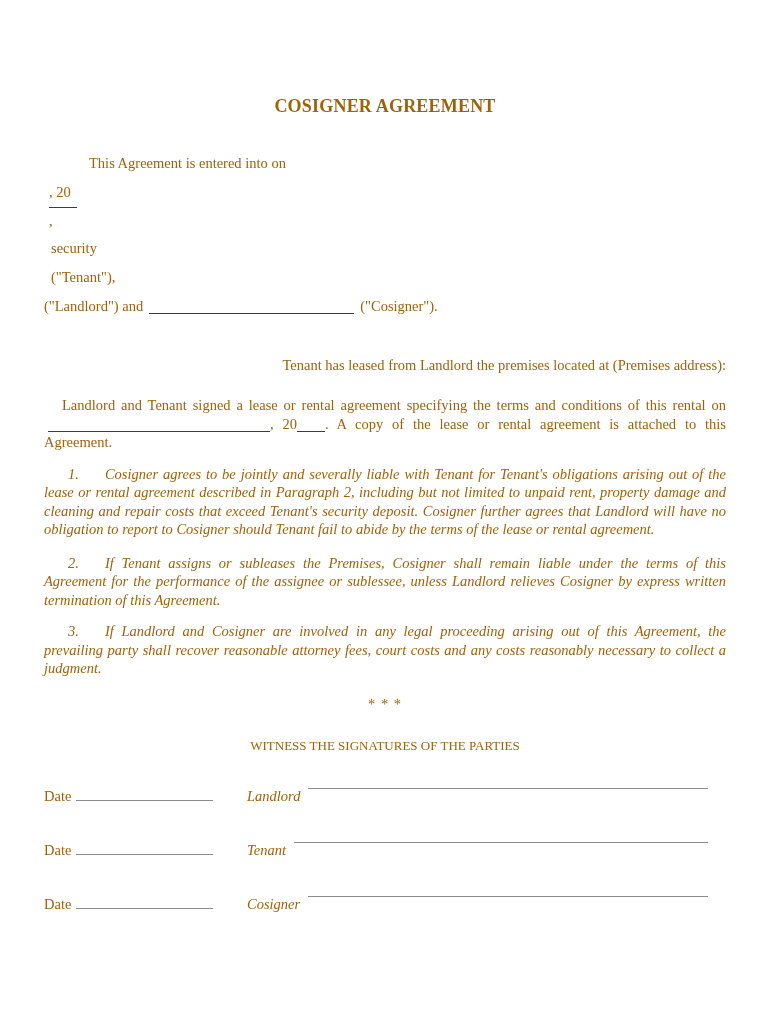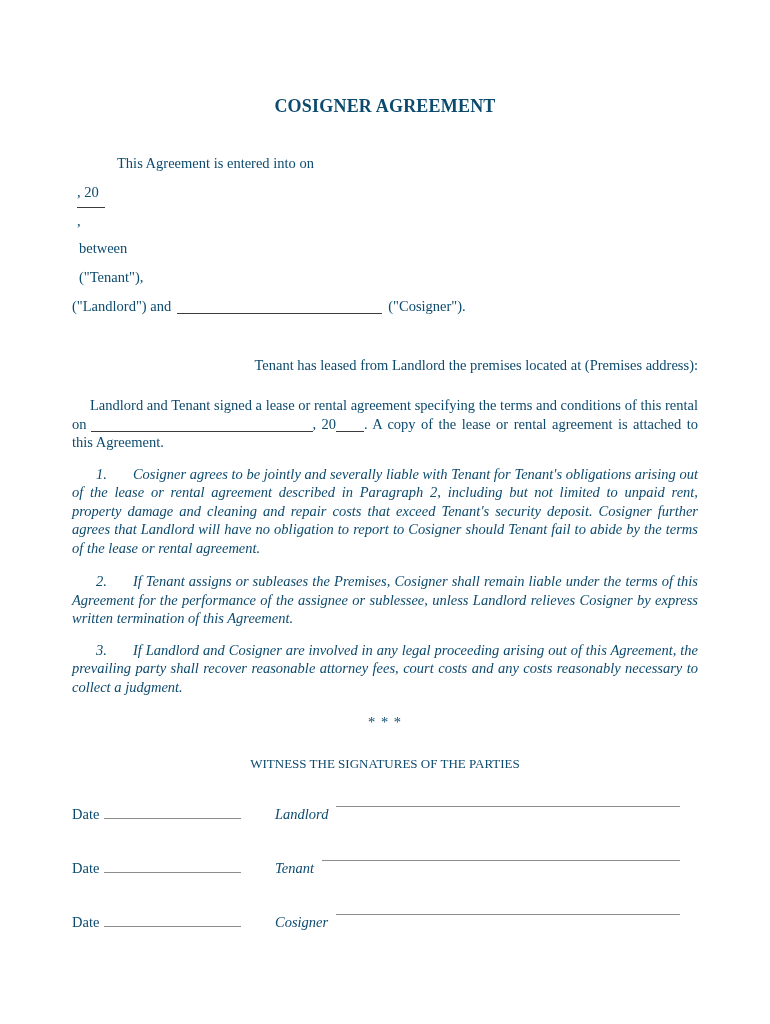--- a/index.html
+++ b/index.html
@@ -3,25 +3,25 @@
 <meta charset="utf-8">
 <style>
   html, body { margin: 0; padding: 0; background: #ffffff; }
   .page {
     position: relative;
     width: 770px;
     height: 1024px;
     margin: 0;
     background: #ffffff;
     box-sizing: border-box;
-    padding: 0 72px;
+    padding: 0 44px;
     overflow: hidden;
     font-family: "Liberation Serif", "DejaVu Serif", serif;
     font-size: 14.5px;
-    color: #0c4a6e;
+    color: #a16207;
     -webkit-font-smoothing: antialiased;
   }
 
   .doc-title {
     margin: 0;
     padding-top: 95px;
     text-align: center;
     font-size: 18px;
     font-weight: bold;
     line-height: 23px;
@@ -108,21 +108,21 @@
 
 <div class="page">
 
   <h1 class="doc-title">COSIGNER AGREEMENT</h1>
 
   <div class="intro">
     <div class="iline">
       <span class="indent-first">This Agreement is entered into on</span><span class="blank flexblank"></span><span>, 20</span><span class="blank yearblank"></span><span>,</span>
     </div>
     <div class="iline">
-      <span>between</span><span class="blank flexblank"></span><span style="margin-left:7px">("Tenant"),</span><span class="blank flexblank2"></span>
+      <span>security</span><span class="blank flexblank"></span><span style="margin-left:7px">("Tenant"),</span><span class="blank flexblank2"></span>
     </div>
     <div class="iline3">
       <span>("Landlord") and</span><span class="blank"></span><span>("Cosigner").</span>
     </div>
   </div>
 
   <p class="para premises-para">Tenant has leased from Landlord the premises located at (Premises address):</p>
 
   <p class="para lease-para"><span>Landlord and Tenant signed a lease or rental agreement specifying the terms and conditions of this rental on</span><span class="blank rental-date"></span><span>, 20</span><span class="blank rental-year"></span><span>. A copy of the lease or rental agreement is attached to this Agreement.</span></p>
 

